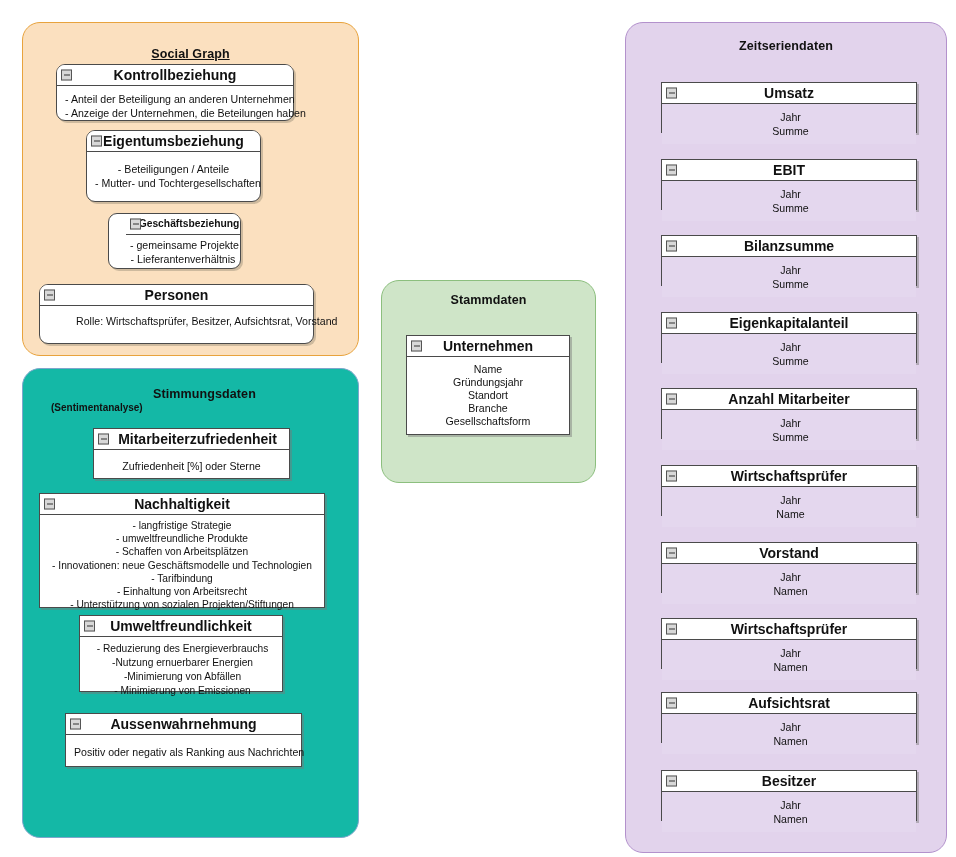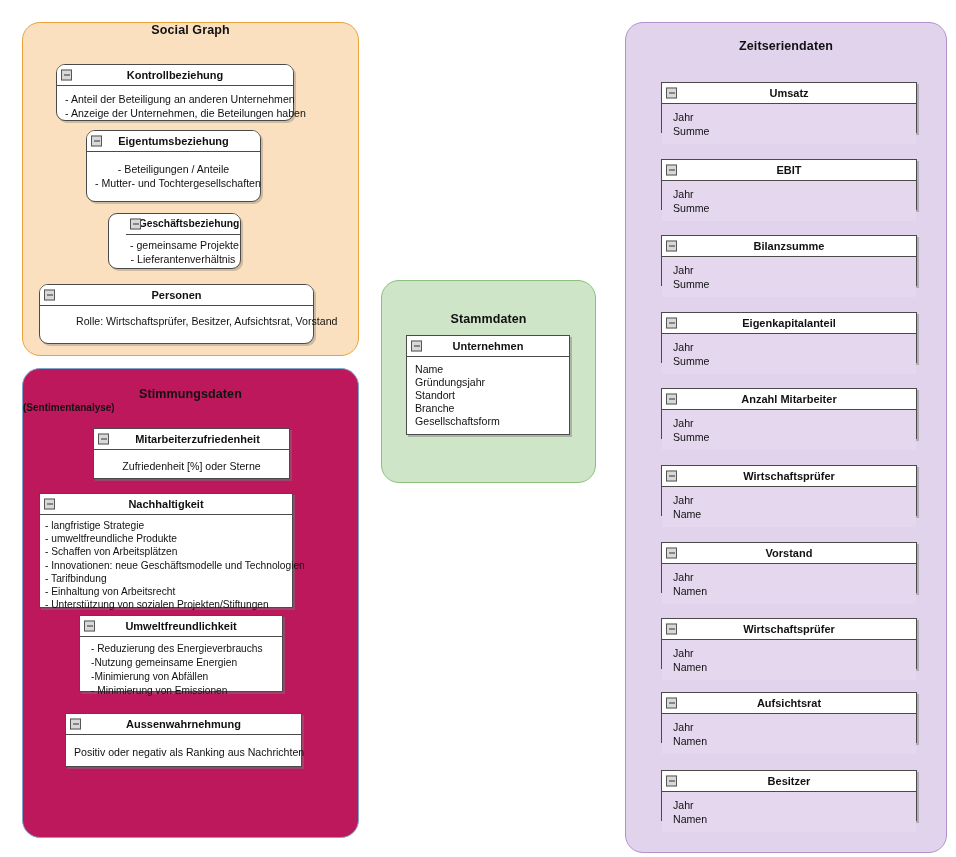--- a/index.html
+++ b/index.html
@@ -33,35 +33,36 @@
     font-size: 10px;
     color: #111111;
     margin-top: 1px;
   }
 
   #social-graph {
     left: 22px; top: 22px; width: 337px; height: 334px;
     background: #fbe0bf;
     border: 1.4px solid #e8a33d;
   }
-  #social-graph > .container-title { margin-top: 0; }
+  #social-graph > .container-title { margin-top: 24px; text-decoration: underline; }
 
   #stimmungsdaten {
     left: 22px; top: 368px; width: 337px; height: 470px;
-    background: #be185d;
+    background: #14b8a6;
     border: 1.4px solid #7ea6cc;
+    padding-left: 28px;
   }
   #stimmungsdaten > .container-title { margin-top: 18px; }
 
   #stammdaten {
     left: 381px; top: 280px; width: 215px; height: 203px;
     background: #cfe5c8;
     border: 1.4px solid #8cbf7e;
   }
-  #stammdaten > .container-title { margin-top: 31px; }
+  #stammdaten > .container-title { margin-top: 12px; }
 
   #zeitseriendaten {
     left: 625px; top: 22px; width: 322px; height: 831px;
     background: #e2d3ec;
     border: 1.4px solid #b391cc;
   }
   #zeitseriendaten > .container-title { margin-top: 16px; }
 
   
   .uml {
@@ -79,21 +80,21 @@
     border-bottom: 1.2px solid #4a4a4a;
     display: flex;
     align-items: center;
     justify-content: center;
     background: #ffffff;
     box-sizing: border-box;
   }
   .uml.rounded > .uml-header { border-radius: 8px 8px 0 0; }
 
   .uml-title {
-    font-size: 11px;
+    font-size: 14px;
     font-weight: bold;
     color: #111111;
     text-align: center;
     padding: 0 22px;
     line-height: 1;
   }
 
   
   .collapse-icon {
     position: absolute;
@@ -115,21 +116,21 @@
 
   .uml-body {
     padding: 6px 8px 6px 8px;
     font-size: 10.6px;
     color: #111111;
     line-height: 14px;
     box-sizing: border-box;
   }
   .uml-body .line { white-space: pre; }
   .uml-body.center { text-align: center; }
-  .uml-body.left { text-align: left; }
+  .uml-body.left { text-align: center; }
   .uml-body.pad-left { padding-left: 11px; }
 
   
   .uml.tinted > .uml-body { background: #e4d7ee; }
   .uml.tinted { background: #e4d7ee; }
 </style>
 </head>
 <body>
 
 <div class="container" id="social-graph">
@@ -186,21 +187,21 @@
   <div class="uml" style="left:70px; top:59px; width:197px; height:51px;">
     <div class="uml-header">
       <span class="collapse-icon"></span>
       <span class="uml-title" style="padding:0 6px 0 18px;">Mitarbeiterzufriedenheit</span>
     </div>
     <div class="uml-body center" style="padding-top:9px;">
       <div class="line">Zufriedenheit [%] oder Sterne</div>
     </div>
   </div>
 
-  <div class="uml" style="left:16px; top:124px; width:254px; height:115px;">
+  <div class="uml" style="left:16px; top:124px; width:286px; height:115px;">
     <div class="uml-header">
       <span class="collapse-icon"></span>
       <span class="uml-title">Nachhaltigkeit</span>
     </div>
     <div class="uml-body left" style="padding:4px 5px; line-height:13.2px; font-size:10.2px;">
       <div class="line">- langfristige Strategie</div>
       <div class="line">- umweltfreundliche Produkte</div>
       <div class="line">- Schaffen von Arbeitsplätzen</div>
       <div class="line">- Innovationen: neue Geschäftsmodelle und Technologien</div>
       <div class="line">- Tarifbindung</div>
@@ -209,21 +210,21 @@
     </div>
   </div>
 
   <div class="uml" style="left:56px; top:246px; width:204px; height:77px;">
     <div class="uml-header">
       <span class="collapse-icon"></span>
       <span class="uml-title">Umweltfreundlichkeit</span>
     </div>
     <div class="uml-body left pad-left" style="padding-top:5px; font-size:10.2px;">
       <div class="line">- Reduzierung des Energieverbrauchs</div>
-      <div class="line">-Nutzung gemeinsame Energien</div>
+      <div class="line">-Nutzung ernuerbarer Energien</div>
       <div class="line">-Minimierung von Abfällen</div>
       <div class="line">- Minimierung von Emissionen</div>
     </div>
   </div>
 
   <div class="uml" style="left:42px; top:344px; width:237px; height:54px;">
     <div class="uml-header">
       <span class="collapse-icon"></span>
       <span class="uml-title">Aussenwahrnehmung</span>
     </div>

